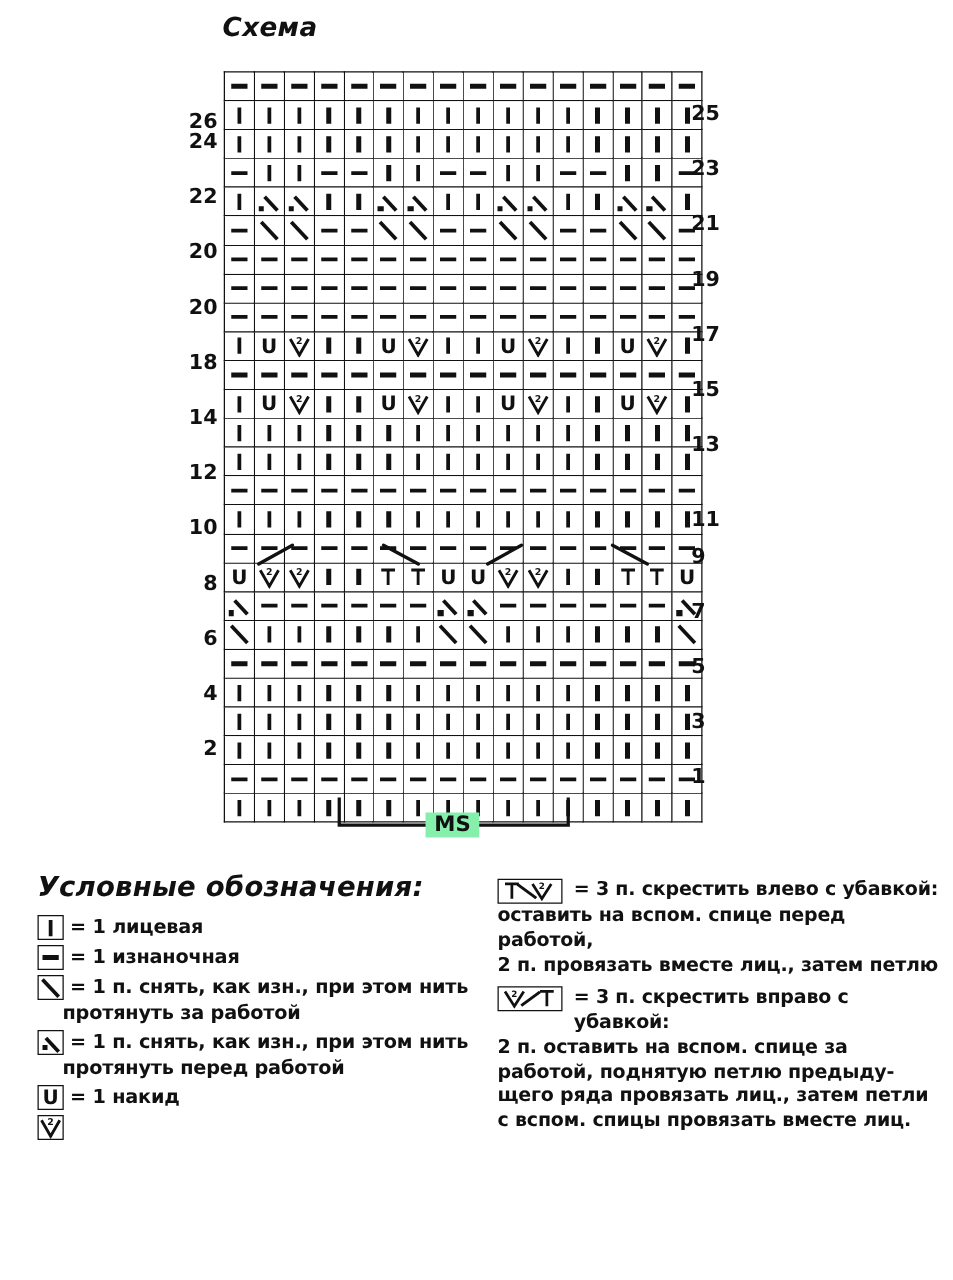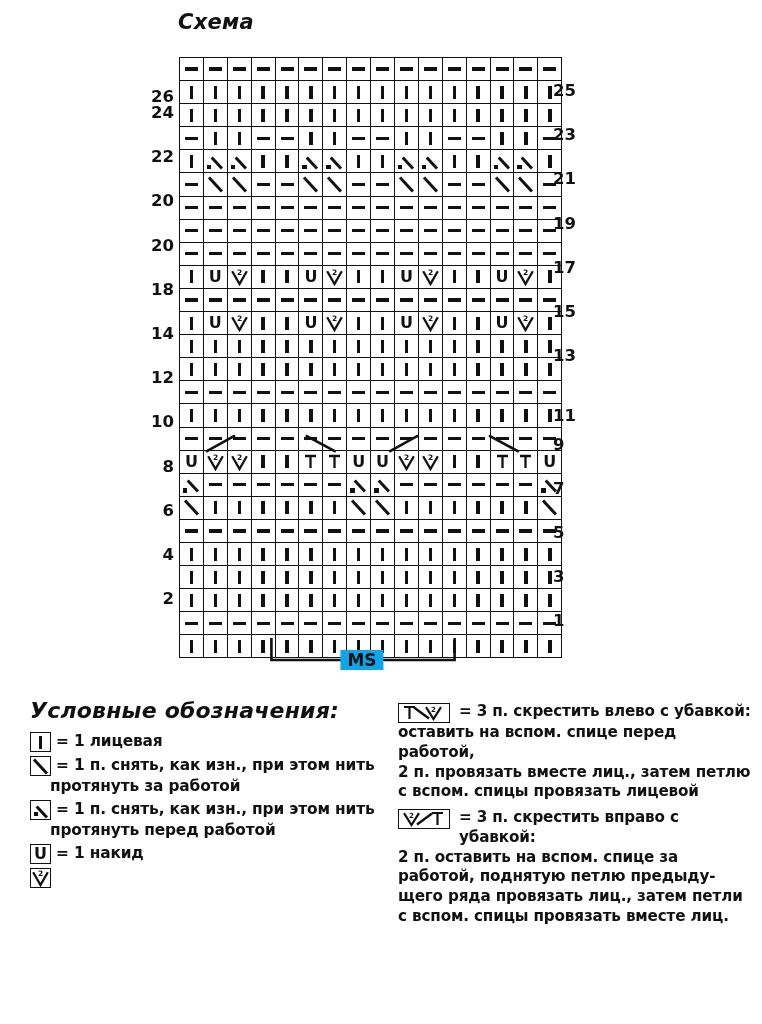--- a/index.html
+++ b/index.html
@@ -153,21 +153,21 @@
     height: 34px;
   }
   #ms-label {
     position: absolute;
     font-family: "DejaVu Sans", sans-serif;
     font-size: 17px;
     font-weight: bold;
     left: 50%;
     transform: translateX(-50%);
     top: 14px;
-    background: #0ea5e9;
+    background: #86efac;
     padding: 0 7px;
   }
 
   
   #legend-section {
     position: absolute;
     left: 0;
     top: 698px;
     width: 762px;
     height: 326px;
@@ -1677,20 +1677,30 @@
 
   <div class="legend-col" id="legend-left">
       <div class="legend-item">
         <div class="legend-row">
           <div class="legend-sym">
             <div class="lbox">
               <span class="sym s-knit"></span>
             </div>
           </div>
           <div class="legend-text">= 1 лицевая</div>
+        </div>
+      </div>
+      <div class="legend-item">
+        <div class="legend-row">
+          <div class="legend-sym">
+            <div class="lbox">
+              <span class="sym s-purl"></span>
+            </div>
+          </div>
+          <div class="legend-text">= 1 изнаночная</div>
         </div>
       </div>
       <div class="legend-item">
         <div class="legend-row">
           <div class="legend-sym">
             <div class="lbox">
               <span class="sym s-slipback"></span>
             </div>
           </div>
           <div class="legend-text">= 1 п. снять, как изн., при этом нить</div>
@@ -1743,21 +1753,20 @@
                 <path d="M15 3.5 L30 14.5" fill="none" stroke="#111" stroke-width="2.4"></path>
                 <path d="M27 3.2 L34.5 15 L42 3.2" fill="none" stroke="#111" stroke-width="2.2"></path>
                 <text x="34.5" y="7.6" font-family="DejaVu Sans, sans-serif" font-size="7" font-weight="bold" text-anchor="middle" fill="#111">2</text>
               </svg>
             </div>
           </div>
           <div class="legend-text">= 3 п. скрестить влево с убавкой:</div>
         </div>
         <div class="legend-cont">оставить на вспом. спице перед работой,</div>
         <div class="legend-cont">2 п. провязать вместе лиц., затем петлю</div>
-        <div class="legend-cont">с вспом. спицы провязать лицевой</div>
       </div>
       <div class="legend-item" style="margin-bottom: 6px;">
         <div class="legend-row">
           <div class="legend-sym" style="margin-right:9px;">
             <div class="lbox2">
               <svg width="49" height="17" viewBox="0 0 49 17" style="position:absolute;left:0;top:0;">
                 <path d="M5 3.2 L12.5 15 L20 3.2" fill="none" stroke="#111" stroke-width="2.2"></path>
                 <text x="12.5" y="7.6" font-family="DejaVu Sans, sans-serif" font-size="7" font-weight="bold" text-anchor="middle" fill="#111">2</text>
                 <path d="M18 14.5 L33 3.5" fill="none" stroke="#111" stroke-width="2.4"></path>
                 <path d="M33 3 H44 M38.5 3 V15" fill="none" stroke="#111" stroke-width="2.2"></path>

